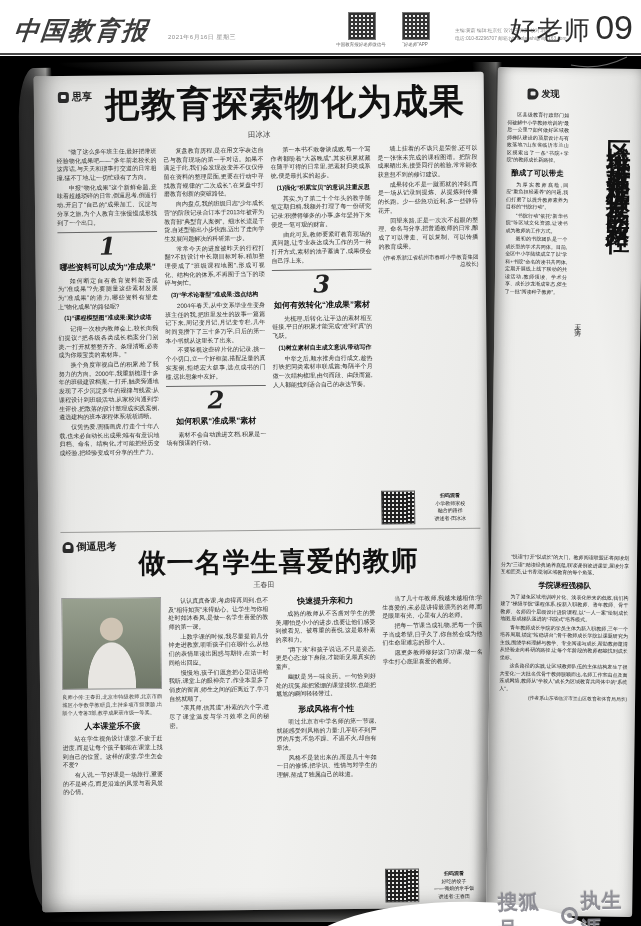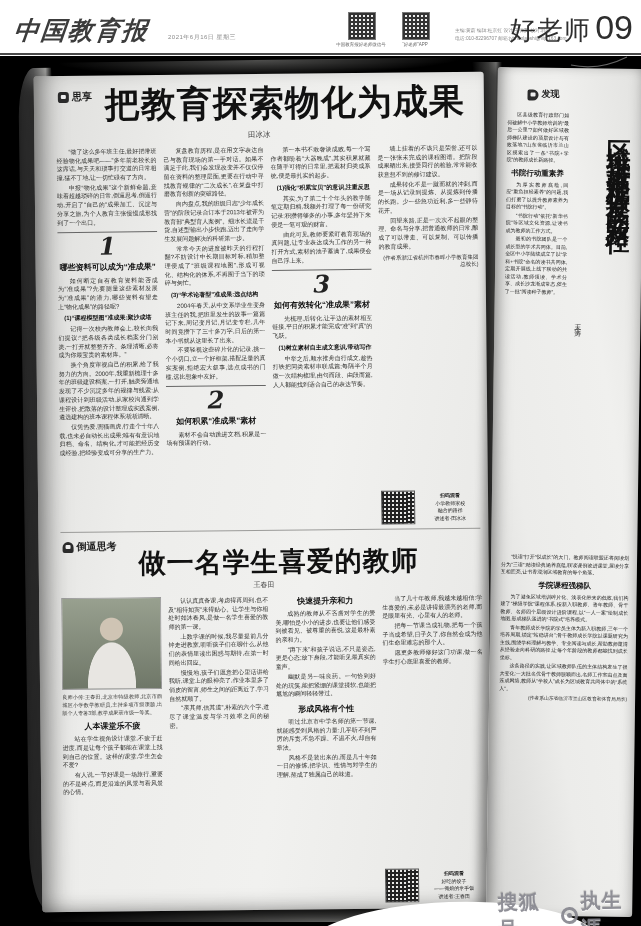--- a/index.html
+++ b/index.html
@@ -264,30 +264,30 @@
             <div>扫码观看</div>
             <div>好吃的饺子</div>
             <div>——俺娘的拿手饭</div>
             <div>讲述者:王春田</div>
           </div>
       </div>
     </div>
   </div>
 
   <div class="page-right">
-    <div class="tag" style="left:30px;top:20px;font-size:9px;align-items:flex-end;">
+    <div class="tag" style="left:30px;top:20px;font-size:9px;">
       <span class="tag-ico flag"></span>
       <span>发现</span>
     </div>
 
     <div class="rp-body" style="left:10px;top:44px;width:62px;height:430px;">
       <div>
           <p>区县级教育行政部门如何破解中小学教师培训的“最后一公里”?如何做好区域教师梯队建设的顶层设计与有效落地?山东省临沂市兰山区摸索出了一条“书院+学院”的教师成长新路径。</p>
         </div>
-      <div class="rp-sub">书院行动重素养</div>
+      <div class="rp-sub">酿成了可以带走</div>
       <div>
           <p>为厚实教师底蕴,回应“重负担轻素养”的问题,我们打磨了以提升教师素养为目标的“书院行动”。</p>
           <p>“书院行动”依托“新华书院”等区域文化资源,让读书成为教师的工作方式。</p>
           <p>最初的书院团队是一个成长型的学术共同体。目前,全区中小学陆续成立了以“学科+书院”命名的读书共同体,定期开展线上线下联动的共读活动,教师领读、学术分享、成长沙龙渐成常态,催生了一批“阅读种子教师”。</p>
         </div>
     </div>
 
     <div class="vauthor" style="left:78px;top:250px;">王金涛</div>
     <div class="vtitle" style="right:8px;top:52px;height:430px;">区域推进教师梯级发展的新路径</div>
 

